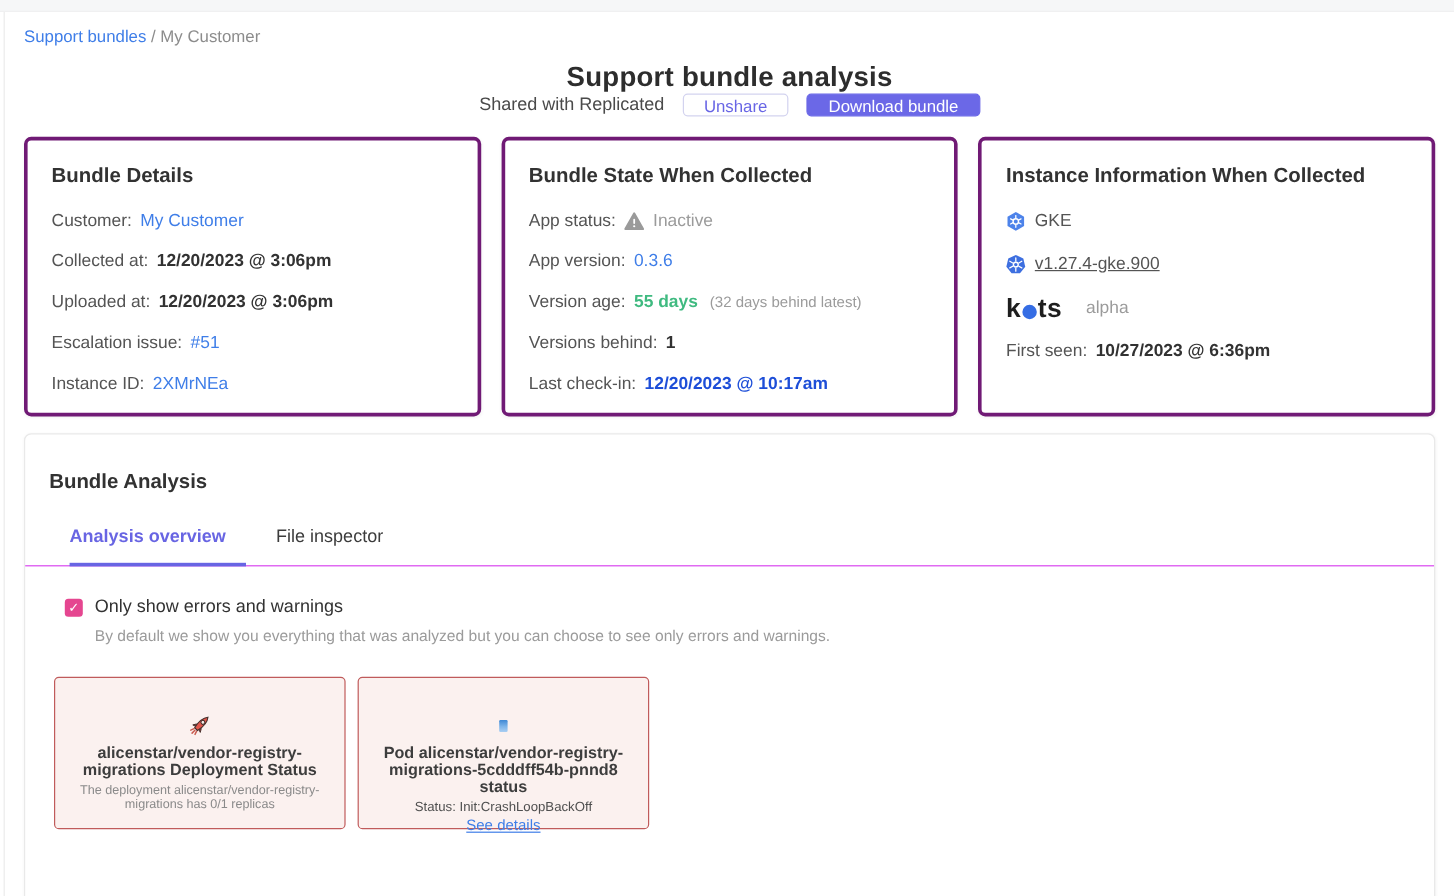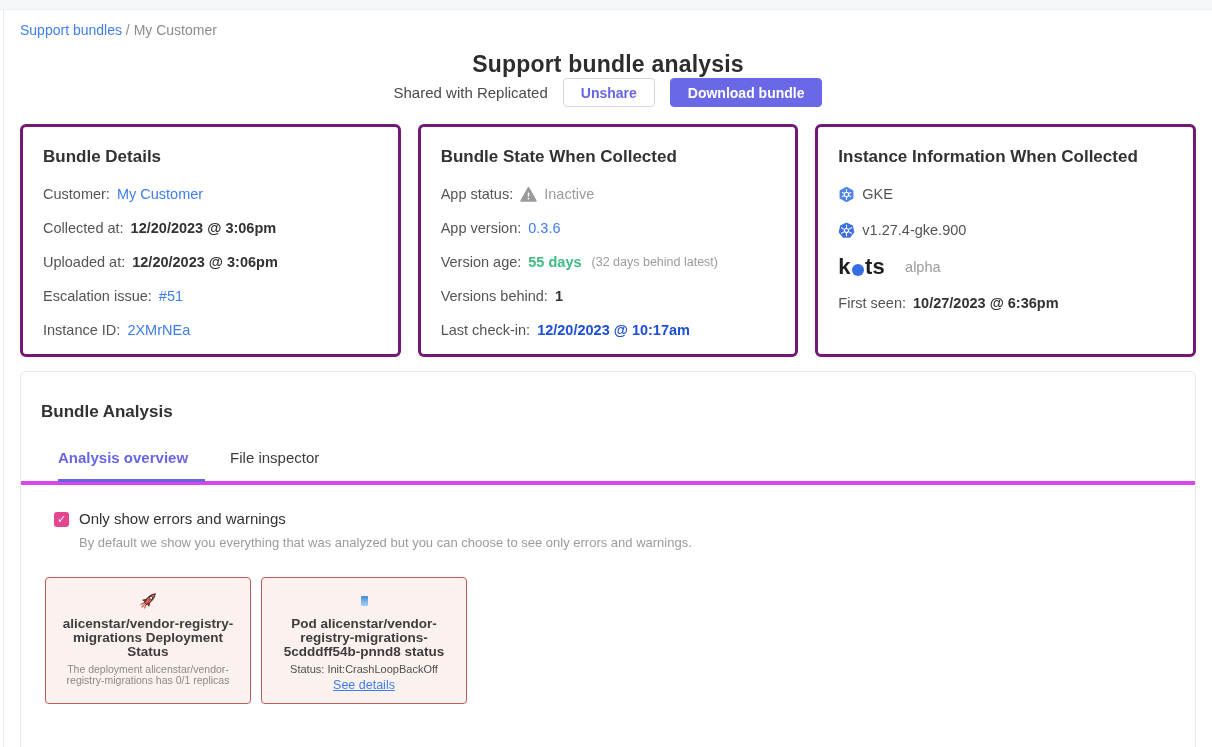--- a/index.html
+++ b/index.html
@@ -12,21 +12,21 @@
   
   .breadcrumb { margin-top:12px; font-size:14px; color:#8c8c8c; }
   .breadcrumb a { color:#3f7ee8; text-decoration:none; cursor:pointer; }
   .crumb-current { color:#8c8c8c; }
 
   
   .header-row { display:flex; justify-content:space-between; align-items:center; margin-top:13px;flex-direction:column; }
   .page-title { font-size:23px; font-weight:700; color:#2d2d2d; letter-spacing:.2px; }
   .header-right { display:flex; align-items:center; gap:15px; }
   .share-status { font-size:15px; color:#4a4a4a; }
-  .btn { height:29px; padding:0 17px; border-radius:4px; font-size:14px; font-weight:700;
+  .btn { height:19px; padding:0 17px; border-radius:4px; font-size:14px; font-weight:400;
     display:flex; align-items:center; cursor:pointer; font-family:inherit; }
   .btn-outline { background:#fff; border:1px solid #d3d3ef; color:#6865e5; }
   .btn-primary { background:#6b68e7; border:1px solid #6b68e7; color:#ffffff; }
 
   
   .cards-row { display:flex; gap:17px; margin-top:17px; }
   .card { flex:1; background:#fff; border:3px solid #701a75; border-radius:6px;
     box-shadow:0 1px 3px rgba(0,0,0,.05); padding:20px; height:233px; }
   .card-title { font-size:17px; font-weight:600; color:#323232; margin-bottom:17px; }
   .row { font-size:14.5px; color:#545454; margin-bottom:13px; line-height:21px;
@@ -44,36 +44,36 @@
   .kots { display:flex; align-items:center; font-size:22px; font-weight:800; color:#1e1e1e;
     letter-spacing:.3px; line-height:22px; }
   .kots-o { width:12px; height:12px; border-radius:50%; background:#356de4; display:inline-block;
     margin:6px 1px 0 1px; }
   .kots-channel { font-size:14.5px; color:#9b9b9b; margin-left:13px; font-weight:400; }
 
   
   .analysis-card { margin-top:14px; background:#fff; border:1px solid #e9e9e9; border-radius:6px;
     box-shadow:0 1px 3px rgba(0,0,0,.05); height:600px; padding-top:30px; }
   .analysis-title { font-size:17px; font-weight:600; color:#323232; margin-left:20px; }
-  .tabs { display:flex; margin-top:27px; padding-left:37px; border-bottom:4px solid #d946ef; }
+  .tabs { display:flex; margin-top:27px; padding-left:37px; border-bottom:1px solid #d946ef; }
   .tab { font-size:15px; padding-bottom:13px; cursor:pointer; }
   .tab.active { color:#6865e3; font-weight:600; border-bottom:3px solid #6865e3;
     padding-right:17px; margin-bottom:-1px; }
   .tab.inactive { color:#3c3c3c; margin-left:25px; }
 
   .filter { display:flex; margin:24px 0 0 33px; gap:10px; }
   .checkbox { width:15px; height:15px; border-radius:3px; background:#e54690; color:#fff;
     font-size:11px; font-weight:700; display:flex; align-items:center; justify-content:center;
     margin-top:3px; cursor:pointer; flex:0 0 auto; }
   .filter-label { font-size:15px; color:#323232; line-height:19px; }
   .filter-desc { font-size:13px; color:#9b9b9b; margin-top:7px; }
 
   .error-cards { display:flex; gap:10px; margin:27px 0 0 24px; }
-  .error-card { width:206px; height:127px; background:#fbf1ef; border:1px solid #c05b5b;
-    border-radius:4px; padding:9px 8px; text-align:center; cursor:pointer; }
+  .error-card { width:243px; height:127px; background:#fbf1ef; border:1px solid #c05b5b;
+    border-radius:4px; padding:26px 8px; text-align:center; cursor:pointer; }
   .ec-icon { height:27px; display:flex; align-items:center; justify-content:center; }
   .ec-title { font-size:13.5px; font-weight:700; color:#3d3d3d; line-height:14px; margin-top:3px; }
   .ec-desc { font-size:10.5px; color:#8a8a8a; line-height:11px; margin-top:5px; }
   .ec-status { font-size:11px; color:#4f4f4f; margin-top:4px; }
   .ec-link { font-size:12.5px; color:#3f7ee8; text-decoration:underline; margin-top:2px;
     display:inline-block; cursor:pointer; }
   .broken-img { width:7px; height:10px; border-radius:1px;
     background:linear-gradient(180deg,#3f88d4 0%,#7fb5ea 55%,#a9cef2 100%); }
 </style>
 </head>
@@ -165,21 +165,21 @@
             <line x1="8" y1="3.4" x2="8" y2="5.6"></line>
               <line x1="8" y1="10.4" x2="8" y2="12.6"></line>
             <line x1="3.9" y1="6" x2="5.9" y2="7"></line>
               <line x1="10.1" y1="9" x2="12.1" y2="10"></line>
             <line x1="3.9" y1="10" x2="5.9" y2="9"></line>
               <line x1="10.1" y1="7" x2="12.1" y2="6"></line>
           </g>
         </svg>
         <span>GKE</span>
       </div>
-      <div class="row" style="margin-bottom:15px;">
+      <div class="row" style="margin-bottom:15px;text-decoration:underline;">
         <svg class="icon16" viewBox="0 0 16 16">
           <polygon points="8,0.4 13.9,3.2 15.4,9.6 11.3,14.8 4.7,14.8 0.6,9.6 2.1,3.2" fill="#3d6fe0"></polygon>
           <circle cx="8" cy="8" r="1.9" fill="none" stroke="#ffffff" stroke-width="1.1"></circle>
           <g stroke="#ffffff" stroke-width="1" stroke-linecap="round">
             <line x1="8" y1="2.8" x2="8" y2="5.3"></line>
               <line x1="8" y1="10.7" x2="8" y2="13.2"></line>
             <line x1="3.3" y1="5.4" x2="5.6" y2="6.7"></line>
               <line x1="10.4" y1="9.3" x2="12.7" y2="10.6"></line>
             <line x1="3.3" y1="10.6" x2="5.6" y2="9.3"></line>
               <line x1="10.4" y1="6.7" x2="12.7" y2="5.4"></line>

